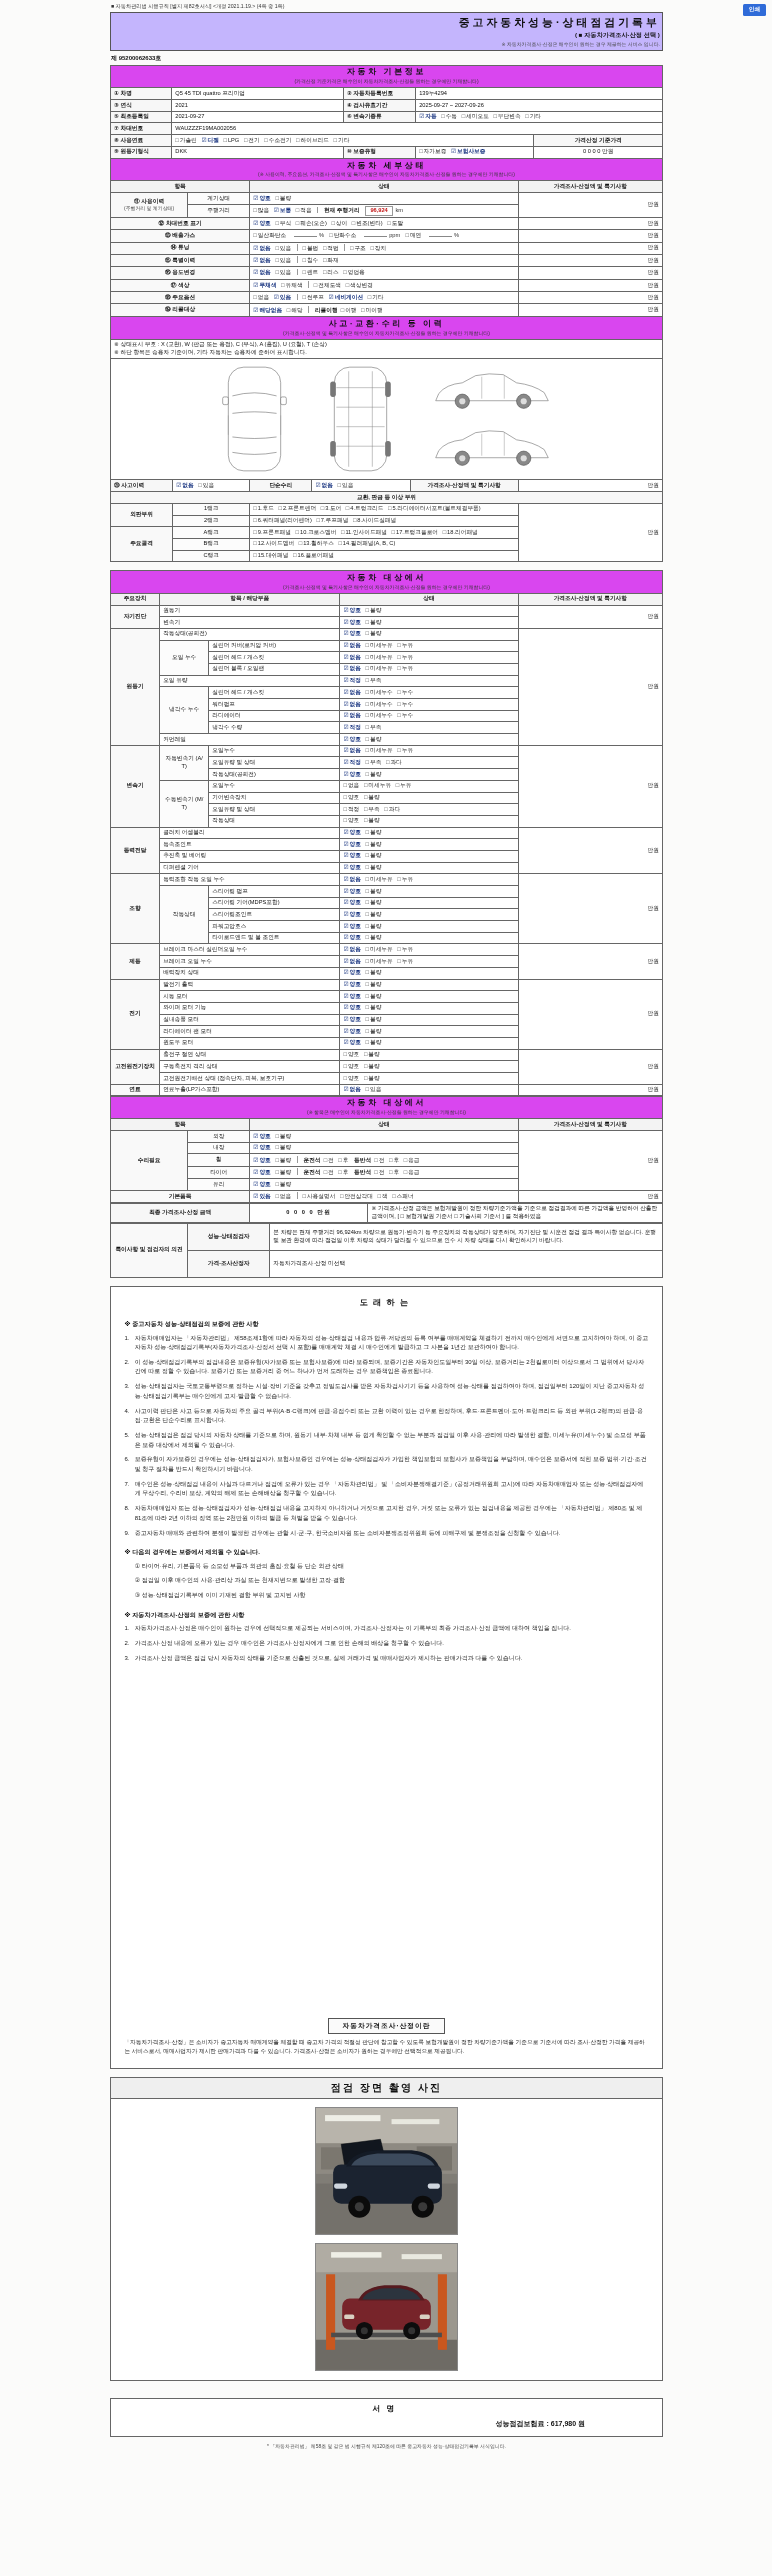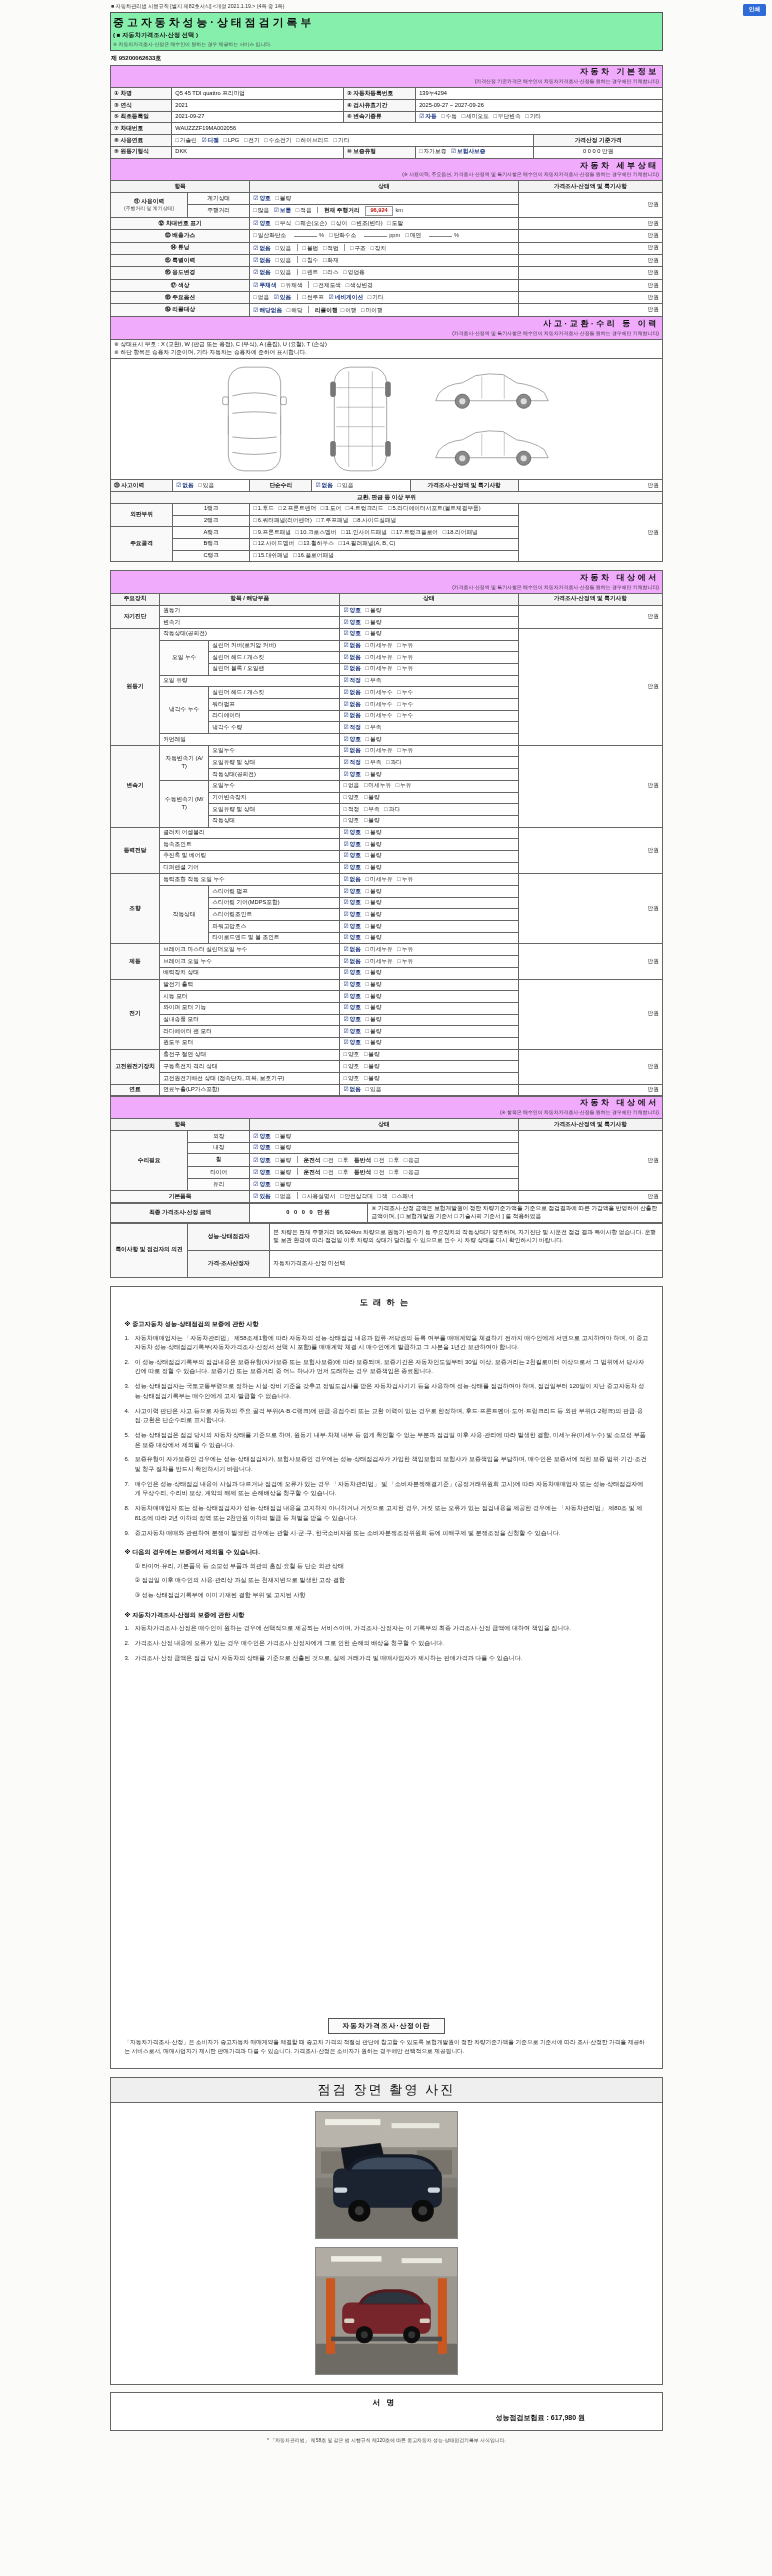--- a/index.html
+++ b/index.html
@@ -3,30 +3,30 @@
 <meta charset="utf-8">
 <style>
   *{box-sizing:border-box;margin:0;padding:0}
   html,body{width:773px}
   body{font-family:"Liberation Sans","DejaVu Sans",sans-serif;background:#f5f5f3;color:#111}
   .canvas{position:relative;width:773px;height:2576px;overflow:hidden;background:#fbfbfa}
   .sheet{width:553px;margin:0 auto;padding-top:2.1px}
   .topnote{font-size:5.2px;color:#333;display:block;padding:1px 0 1.5px 1px}
   .badge{position:absolute;top:3.6px;right:6.7px;background:#2f6bd8;color:#fff;font-size:5.7px;
          padding:2.1px 6.2px;border-radius:1.5px;cursor:pointer;font-weight:bold}
-  .title-box{border:0.5px solid #555;background:#86efac;text-align:left;padding:3.6px 2.1px 3.1px}
+  .title-box{border:0.5px solid #555;background:#c4b5fd;text-align:right;padding:3.6px 2.1px 3.1px}
   .doc-title{font-size:10.8px;font-weight:bold;letter-spacing:3.1px}
   .doc-sub{font-size:6.2px;font-weight:bold;margin-top:1px}
   .doc-note{font-size:4.9px;color:#444;margin-top:1px}
   .doc-no{font-size:6px;font-weight:bold;padding:2.6px 1px 2.1px}
   table.frm{width:100%;border-collapse:collapse;table-layout:fixed;background:#fff}
   table.frm td{border:0.5px solid #666;padding:1.5px 3.1px;font-size:5.7px;line-height:1.35;
                vertical-align:middle;word-break:break-all}
   table.stack{margin-top:-0.5px}
-  td.sec{background:#f0abfc;text-align:right;padding:2.6px 2.1px 2.1px}
+  td.sec{background:#d946ef;text-align:center;padding:2.6px 2.1px 2.1px}
   .sec-t{font-size:8px;font-weight:bold;letter-spacing:2.6px}
   .sec-n{font-size:4.9px;color:#333;margin-top:1px;letter-spacing:0}
   tr.ch td{background:#f3f3f3;text-align:center;font-weight:bold;font-size:5.7px}
   td.lbl{background:#f7f7f7;font-weight:bold}
   td.cat{background:#f9f9f9;text-align:center;font-weight:bold}
   .cat-sub{font-weight:normal;font-size:4.9px;color:#444}
   td.sub{background:#fcfcfc;text-align:center}
   td.itm{background:#fff}
   td.st{background:#fff}
   td.price{text-align:right;color:#222;background:#fff}
@@ -53,25 +53,25 @@
   .notice-sub{font-size:6.2px;font-weight:bold;margin:5.2px 0 4.1px}
   .n-item{display:flex;font-size:6px;line-height:1.6;margin-bottom:5.2px;color:#1b1b1b}
   .n-num{width:10.3px;flex:none}
   .n-txt{flex:1}
   .n-ex{margin-left:10.3px}
   .price-info{margin-top:auto;padding-top:8.2px;text-align:center}
   .pi-title{display:inline-block;border:0.5px solid #555;padding:2.6px 13.4px;font-weight:bold;
             font-size:6.7px;letter-spacing:1px;margin-bottom:4.1px;background:#fafafa}
   .pi-text{font-size:5.7px;line-height:1.6;text-align:left;color:#222}
   .photo-box{border:0.5px solid #666;background:#fff;padding:0 0 9.3px}
-  .photo-title{border-bottom:0.5px solid #666;background:#efefef;text-align:center;font-weight:normal;
-               font-size:13px;letter-spacing:2.1px;padding:3.1px 0}
+  .photo-title{border-bottom:0.5px solid #666;background:#efefef;text-align:center;font-weight:bold;
+               font-size:10px;letter-spacing:2.1px;padding:3.1px 0}
   .photo-col{display:flex;flex-direction:column;align-items:center;gap:7.2px;padding-top:8.2px}
   .photo{display:block;width:143px;height:128px;border:0.5px solid #888}
-  .sign-box{background:#fff;border:0.5px solid #666;margin-top:7px;padding:5.2px 0 6.2px}
+  .sign-box{background:#fff;border:0.5px solid #666;margin-top:17px;padding:5.2px 0 6.2px}
   .sign-title{text-align:center;font-size:7.7px;font-weight:bold;letter-spacing:6.2px}
   .insurance{text-align:right;font-size:7px;font-weight:bold;padding:5.2px 77px 1px 0}
   .footer{text-align:center;font-size:4.9px;color:#444;padding:5.2px 0 0}
 </style>
 </head>
 <body>
 
 <div class="canvas">
   <span class="badge">인쇄</span>
   <div class="sheet">

